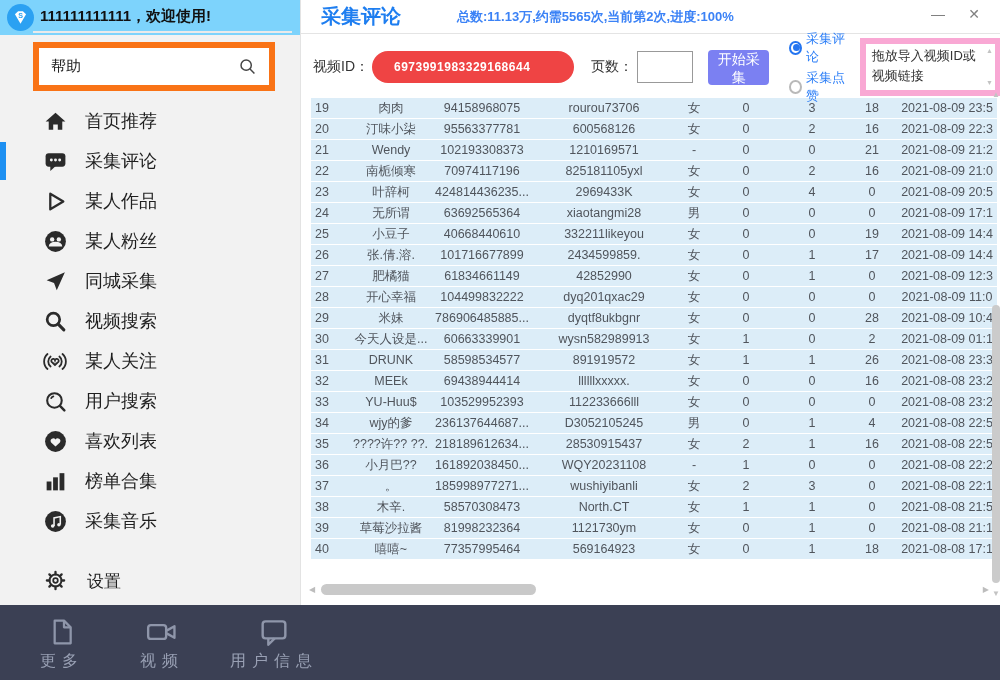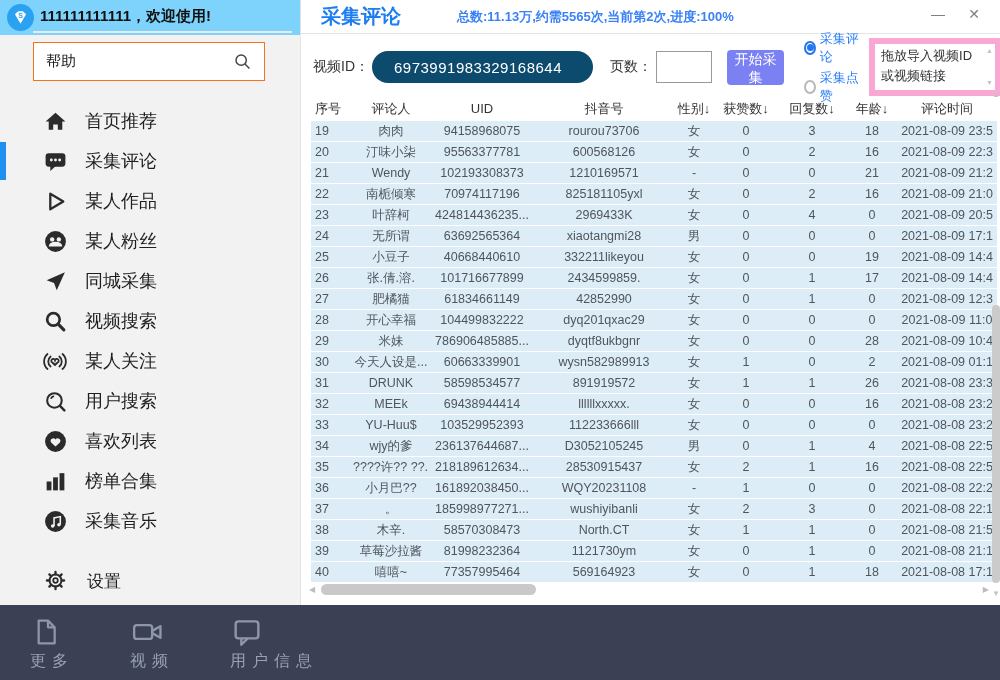--- a/index.html
+++ b/index.html
@@ -11,21 +11,21 @@
   
   .titlebar-left{position:absolute;left:0;top:0;width:300px;height:35px;background:#7dd3fc;}
   .logo{position:absolute;left:7px;top:4px;width:27px;height:27px;border-radius:50%;
     background:#2ba1f2;display:flex;align-items:center;justify-content:center;}
   .app-title{position:absolute;left:40px;top:0;height:32px;line-height:32px;
     font-size:15px;font-weight:bold;color:#111;white-space:nowrap;}
   .title-underline{position:absolute;left:33px;right:8px;bottom:2px;height:2px;background:#eaeaea;}
   
   .sidebar{position:absolute;left:0;top:35px;width:300px;height:570px;background:#f2f2f2;}
   .search-box{position:absolute;left:33px;top:7px;width:230px;height:37px;background:#fff;
-    border:1px solid #f97316;display:flex;align-items:center;}
+    border:6px solid #f97316;display:flex;align-items:center;}
   .search-box .ph{flex:1;padding-left:12px;font-size:15px;color:#222;}
   .search-box svg{margin-right:10px;}
   .menu{position:absolute;left:0;top:66px;width:300px;}
   .menu-item{position:relative;height:40px;display:flex;align-items:center;cursor:default;}
   .menu-item .mi-icon{width:26px;height:26px;margin-left:42px;display:flex;
     align-items:center;justify-content:center;color:#2b2b2b;flex:none;}
   .menu-item .mi-label{margin-left:17px;font-size:18px;color:#1f1f1f;}
   .menu-item.active::before{content:"";position:absolute;left:0;top:1px;width:6px;height:38px;background:#1e90f2;}
   .settings-item{position:absolute;left:0;top:527px;width:300px;height:38px;display:flex;align-items:center;}
   .settings-item .mi-icon{width:24px;height:24px;margin-left:44px;color:#2b2b2b;}
@@ -36,22 +36,22 @@
   .page-title{margin-left:20px;font-size:20px;font-weight:bold;color:#1e7ef0;}
   .stats{margin-left:56px;font-size:13px;font-weight:bold;color:#3b82f6;}
   .win-btn{position:absolute;top:0;width:30px;height:28px;text-align:center;line-height:28px;
     font-size:14px;color:#808080;cursor:default;}
   .win-min{right:48px;}
   .win-close{right:12px;}
   
   .toolbar{position:relative;height:52px;margin-top:7px;display:flex;align-items:center;padding-left:12px;}
   .tb-label{font-size:14px;color:#333;white-space:nowrap;}
   .vid-pill{width:205px;height:32px;margin-left:3px;border:none;outline:none;border-radius:17px;
-    background:#0c4a6e;color:#fff;font-size:15px;padding:0 0 0 22px;
-    font-family:"Liberation Sans",sans-serif;letter-spacing:.5px;}
+    background:#ef4444;color:#fff;font-size:12px;padding:0 0 0 22px;
+    font-family:"Liberation Sans",sans-serif;letter-spacing:.5px;font-weight:bold;}
   .pages-label{margin-left:17px;}
   .pages-input{width:46px;height:30px;margin-left:4px;border:1px solid #999;outline:none;
     font-size:14px;padding:0 4px;}
   .start-btn{margin-left:15px;width:68px;height:35px;background:#7b80f2;border:none;border-radius:4px;
     color:#fff;font-size:14px;font-family:"Liberation Sans",sans-serif;cursor:default;}
   .radio-group{margin-left:20px;display:flex;flex-direction:column;gap:3px;}
   .radio-row{display:flex;align-items:center;gap:4px;}
   .radio-dot{width:14px;height:14px;border-radius:50%;box-sizing:border-box;background:#fff;}
   .radio-dot.on{border:2px solid #2575f0;position:relative;}
   .radio-dot.on::after{content:"";position:absolute;left:1.5px;top:1.5px;width:7px;height:7px;border-radius:50%;background:#2575f0;}
@@ -76,21 +76,21 @@
   .hs-thumb{position:absolute;left:12px;top:1px;width:215px;height:11px;border-radius:6px;background:#c9c9c9;}
   .hs-arrow{position:absolute;top:2px;font-size:8px;color:#bdbdbd;}
   .hs-left{left:0;} .hs-right{right:0;}
   .vscroll{position:absolute;right:1px;top:90px;width:9px;height:510px;}
   .vs-thumb{position:absolute;right:0;top:215px;width:8px;height:278px;border-radius:5px;background:#cbcbcb;}
   .vs-arrow{position:absolute;right:0;font-size:8px;color:#c3c3c3;}
   .vs-up{top:0;} .vs-down{bottom:2px;}
   
   .bottombar{position:absolute;left:0;top:605px;width:1000px;height:75px;background:#3b4054;
     display:flex;align-items:flex-start;padding-left:30px;box-sizing:border-box;gap:36px;}
-  .bb-item{display:flex;flex-direction:column;align-items:flex-start;margin-top:10px;min-width:64px;}
+  .bb-item{display:flex;flex-direction:column;align-items:center;margin-top:10px;min-width:64px;}
   .bb-item .bb-icon{color:#8f96aa;height:34px;display:flex;align-items:center;}
   .bb-item .bb-label{margin-top:2px;font-size:16px;color:#99a0b4;letter-spacing:6px;white-space:nowrap;}
 </style>
 </head>
 <body>
 
 <div class="titlebar-left">
   <div class="logo">
     <svg width="19" height="19" viewBox="0 0 24 24">
       <path d="M5 8 L9 4 H15 L19 8 L12 20 Z" fill="#fff"></path>
@@ -265,31 +265,20 @@
       </div>
     </div>
     <div class="dropzone">
       <span>拖放导入视频ID或视频链接</span>
       <span class="dz-arrow dz-up">▲</span>
       <span class="dz-arrow dz-down">▼</span>
     </div>
   </div>
 
   <div class="table">
-    <div class="trow thead" id="thead">
-        <span class="cell c0">序号</span>
-        <span class="cell c1">评论人</span>
-        <span class="cell c2">UID</span>
-        <span class="cell c3">抖音号</span>
-        <span class="cell c4">性别↓</span>
-        <span class="cell c5">获赞数↓</span>
-        <span class="cell c6">回复数↓</span>
-        <span class="cell c7">年龄↓</span>
-        <span class="cell c8">评论时间</span>
-      </div>
     <div class="tbody" id="tbody">
         <div class="trow">
           <span class="cell c0">19</span>
           <span class="cell c1">肉肉</span>
           <span class="cell c2">94158968075</span>
           <span class="cell c3">rourou73706</span>
           <span class="cell c4">女</span>
           <span class="cell c5">0</span>
           <span class="cell c6">3</span>
           <span class="cell c7">18</span>

